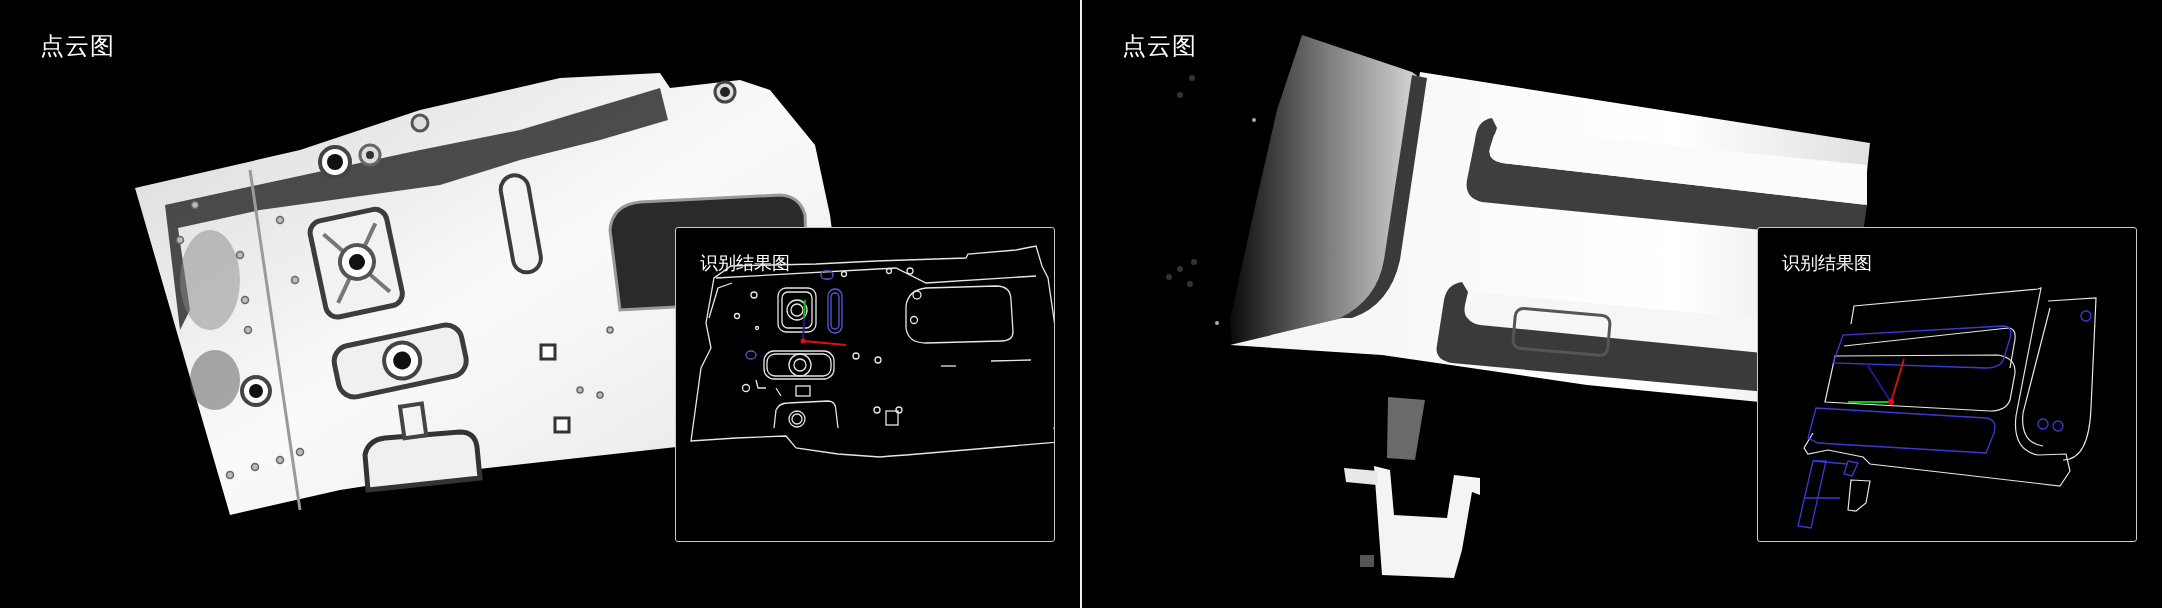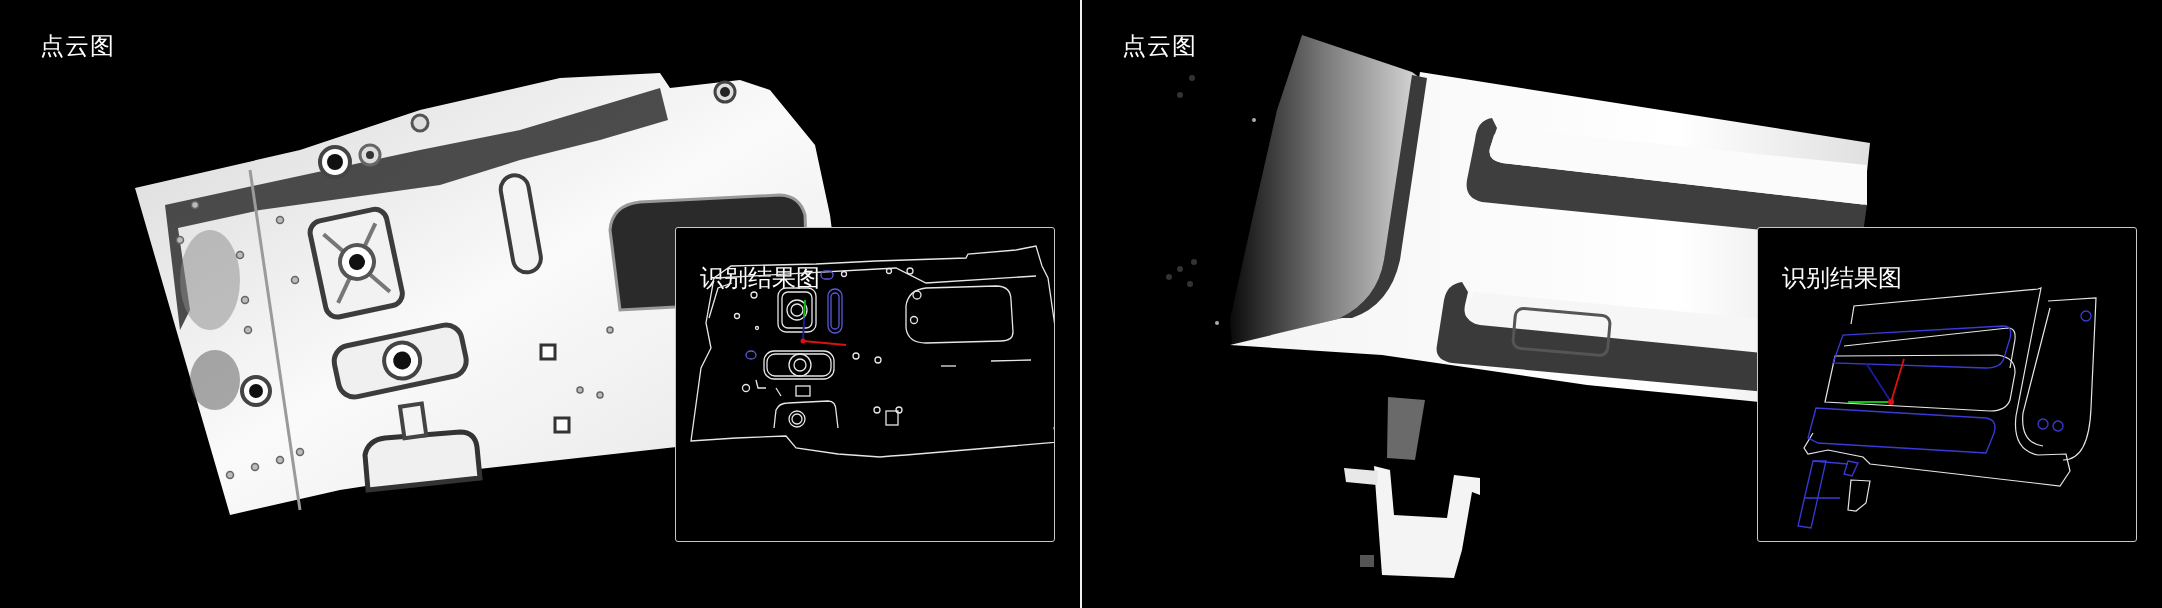--- a/index.html
+++ b/index.html
@@ -10,21 +10,21 @@
   #panel-right { left:1082px; width:1080px; }
   .divider { position:absolute; left:1080px; top:0; width:2px; height:608px; background:#f0f0f0; }
   .panel-title { position:absolute; top:30px; font-size:24px; line-height:32px; color:#fff; letter-spacing:1px; }
   #panel-left .panel-title { left:40px; }
   #panel-right .panel-title { left:40px; }
   .scene { position:absolute; left:0; top:0; width:1080px; height:608px; }
   .inset { position:absolute; top:227px; width:380px; height:315px; background:#000;
            border:1.5px solid #c8c8c8; border-radius:3px; box-sizing:border-box; overflow:hidden; }
   #panel-left .inset { left:675px; }
   #panel-right .inset { left:675px; }
-  .inset-title { position:absolute; left:24px; top:38px; font-size:24px; line-height:24px; color:#fff; }
+  .inset-title { position:absolute; left:24px; top:23px; font-size:18px; line-height:24px; color:#fff; }
   .inset svg { position:absolute; left:0; top:0; }
 </style>
 </head>
 <body>
 
 <div class="panel" id="panel-left">
   <svg class="scene" viewBox="0 0 1080 608" width="1080" height="608">
     <defs>
       <linearGradient id="lg1" x1="0" y1="0" x2="1" y2="1">
         <stop offset="0" stop-color="#d8d8d8"></stop>

